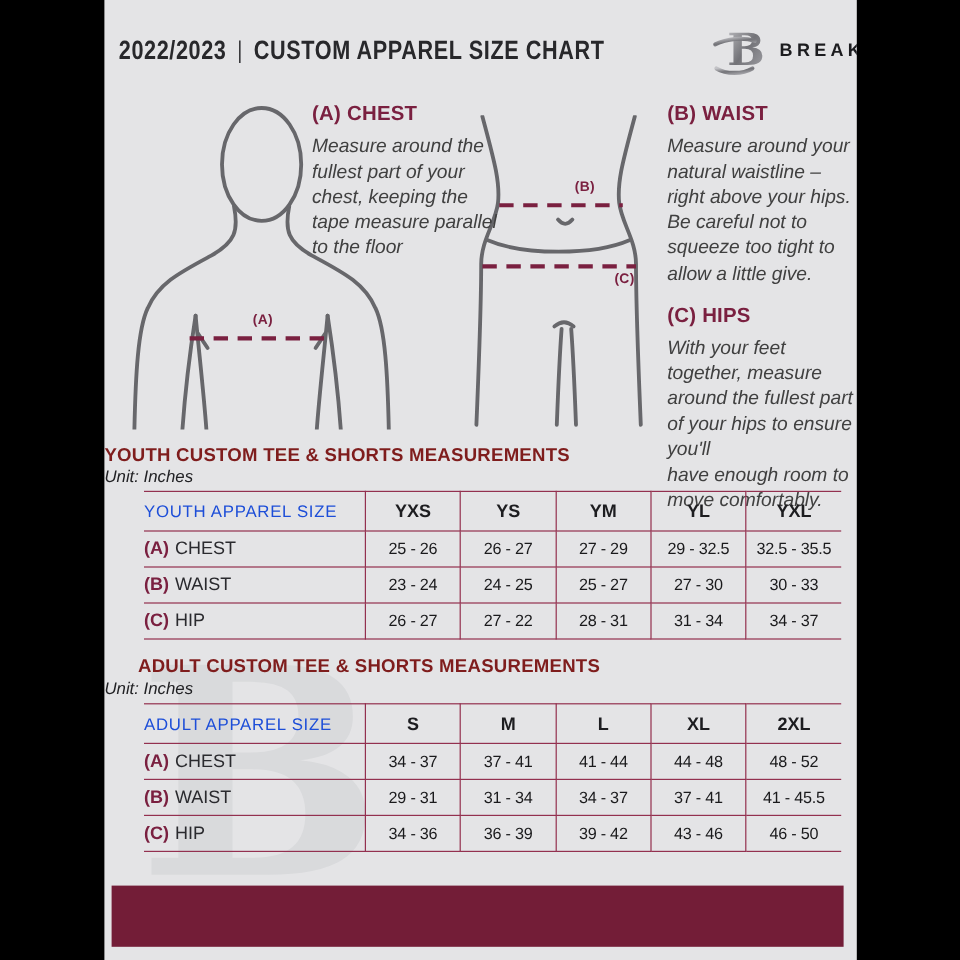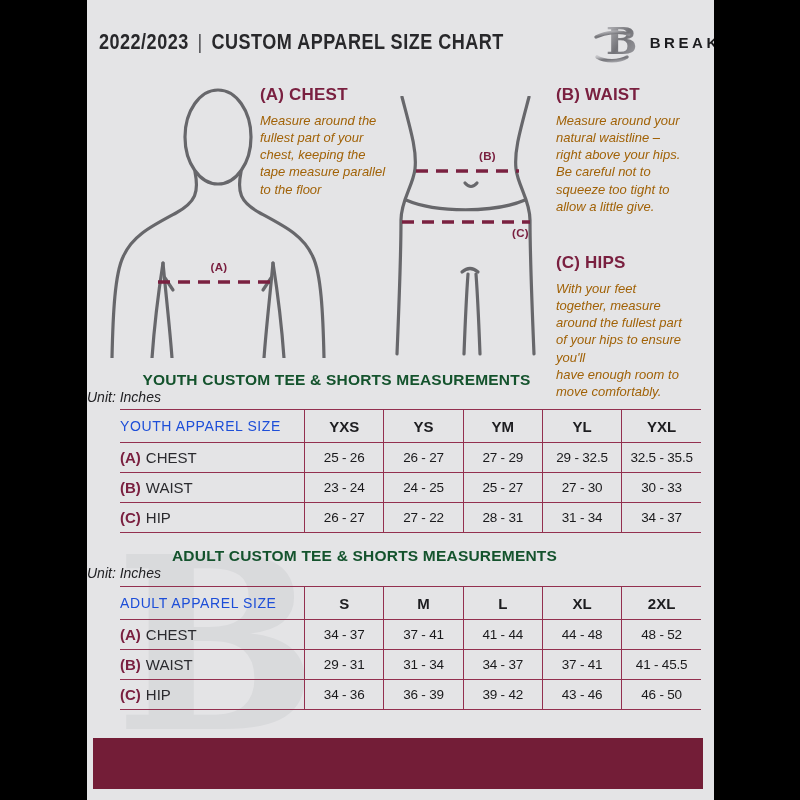--- a/index.html
+++ b/index.html
@@ -46,27 +46,27 @@
   
   .guide-block { position:absolute; z-index:2; }
   #guide-chest { left:173px; top:85px; width:172px; }
   #guide-waist { left:469px; top:85px; width:156px; }
   #guide-hips  { left:469px; top:221px; width:160px;margin-top:32px; }
   .guide-heading {
     margin:0 0 7px 0; font-size:17px; font-weight:bold;
     color:#7a2040; letter-spacing:0.2px;
   }
   .guide-body {
-    margin:0; font-size:13px; font-style:italic; color:#a16207;
+    margin:0; font-size:16px; font-style:italic; color:#404040;
     line-height:1.32; white-space:pre-line;
   }
   
   .table-section-title {
-    position:absolute; left:0; width:499px; text-align:center; z-index:2;
-    font-weight:bold; font-size:15.5px; color:#14532d; letter-spacing:0.2px;
+    position:absolute; left:0; width:499px; z-index:2;
+    font-weight:bold; font-size:15.5px; color:#7f1d1d; letter-spacing:0.2px;
   }
   #youth-title { top:371px; }
   #adult-title { top:547px;padding-left:28px; }
   .table-unit {
     position:absolute; left:0; width:627px; z-index:2;
     font-style:italic; font-size:14px; color:#222225;
   }
   #youth-unit { top:389px; }
   #adult-unit { top:565px; }
   .size-table {

